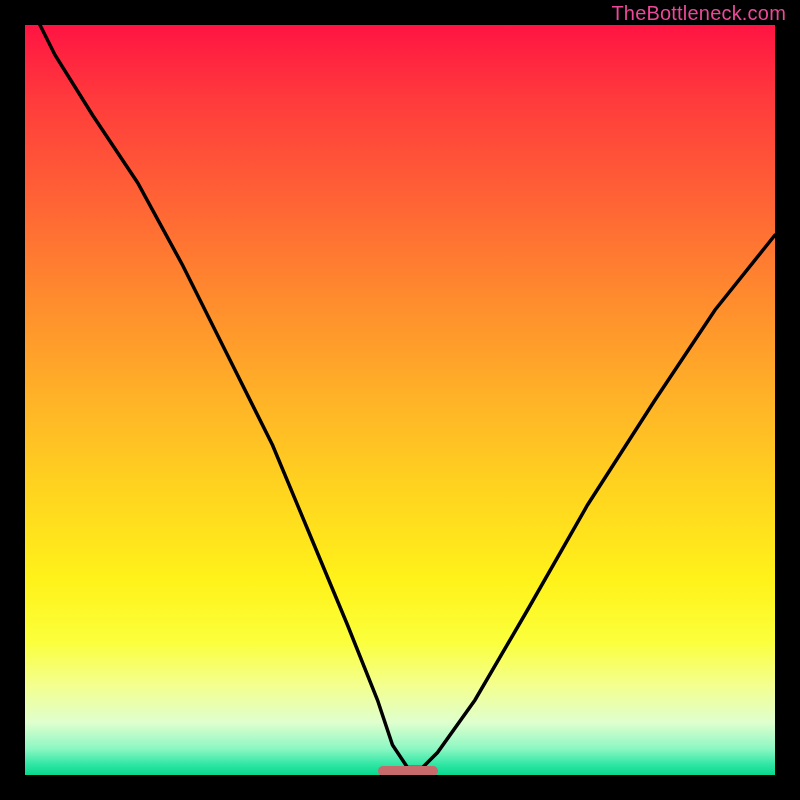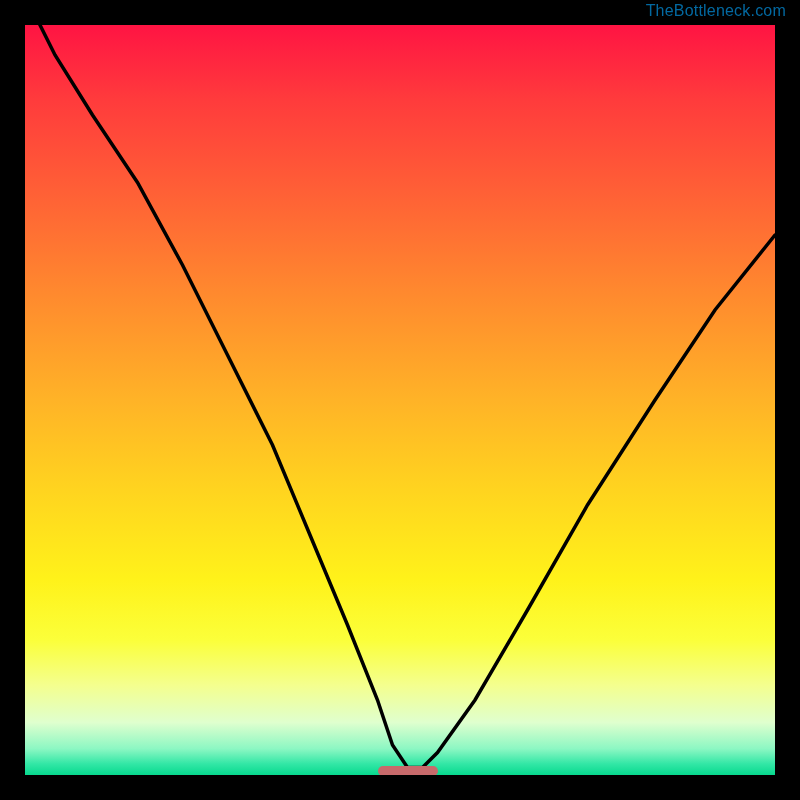--- a/index.html
+++ b/index.html
@@ -14,22 +14,22 @@
   .frame {
     position: relative;
     width: 800px;
     height: 800px;
     background: #000;
   }
   .watermark {
     position: absolute;
     top: 2px;
     right: 14px;
-    color: #0369a1;
-    font-size: 16px;
+    color: #ec4899;
+    font-size: 20px;
     font-weight: 500;
     letter-spacing: 0.2px;
     z-index: 30;
     pointer-events: none;
     text-align: center;
   }
   .plot-clip {
     position: absolute;
     left: 25px;
     top: 25px;

